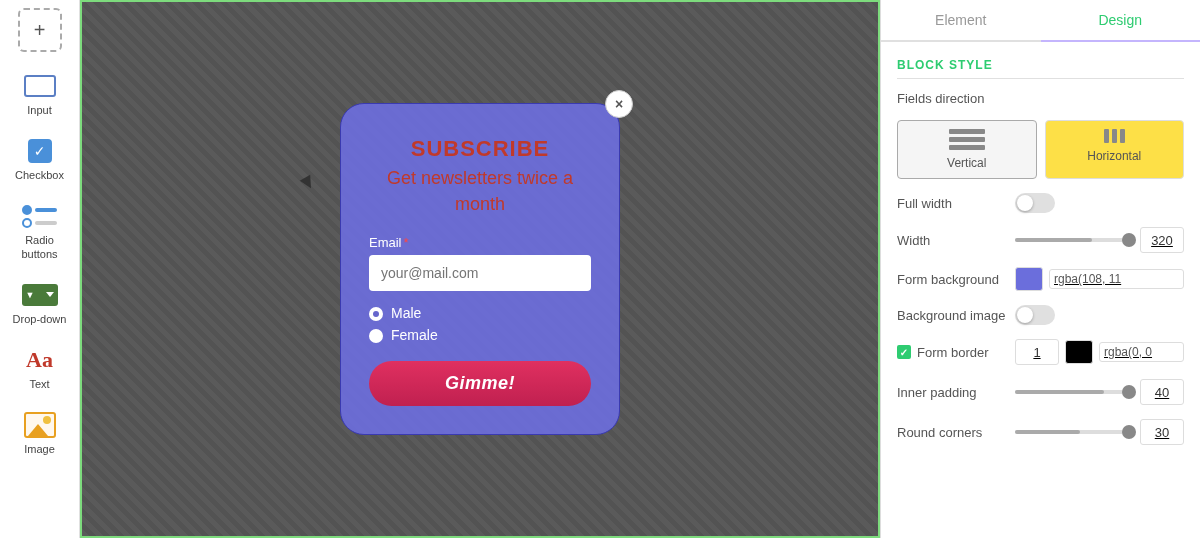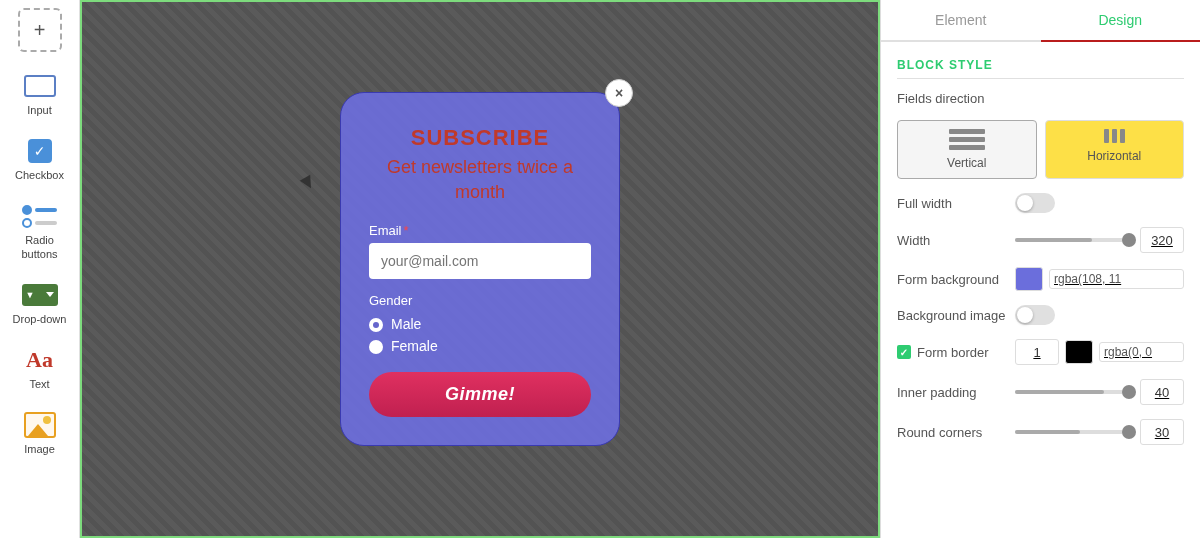--- a/index.html
+++ b/index.html
@@ -322,21 +322,21 @@
       padding: 12px 0;
       text-align: center;
       font-size: 14px;
       color: #999;
       cursor: pointer;
       background: none;
       border: none;
     }
     .panel-tab.active {
       color: #2ecc71;
-      border-bottom: 2px solid #b91c1c;
+      border-bottom: 2px solid #c4b5fd;
       margin-bottom: -2px;
     }
     .panel-content {
       padding: 16px;
       overflow-y: auto;
       flex: 1;
     }
     .section-title {
       font-size: 12px;
       font-weight: bold;
@@ -578,21 +578,20 @@
     <button class="close-btn">×</button>
 
     <div class="form-title">SUBSCRIBE</div>
     <div class="form-subtitle">Get newsletters twice a month</div>
 
     <div class="field-label">
       <span>Email</span><span class="required-star">*</span>
     </div>
     <input class="email-input" type="email" placeholder="your@mail.com" style="">
 
-    <div class="gender-label">Gender</div>
     <div class="radio-group">
       <label class="radio-option">
         <input type="radio" name="gender" class="radio-input" checked="" style="">
         <span>Male</span>
       </label>
       <label class="radio-option">
         <input type="radio" name="gender" class="radio-input" style="">
         <span>Female</span>
       </label>
     </div>

